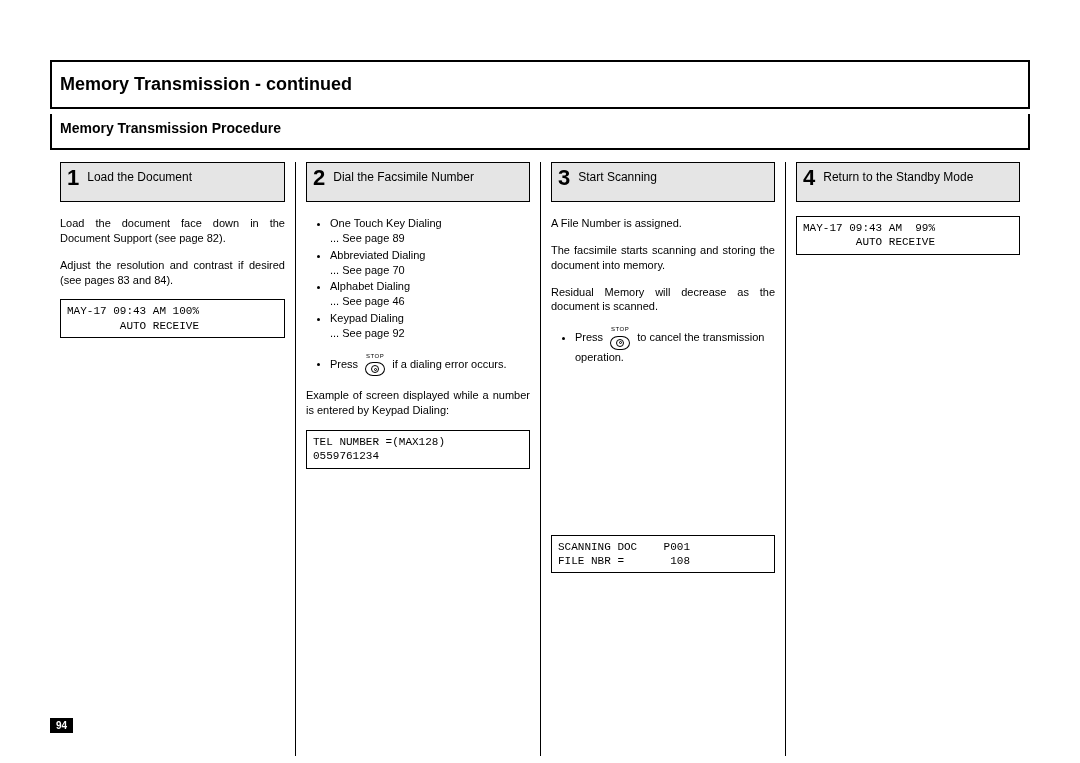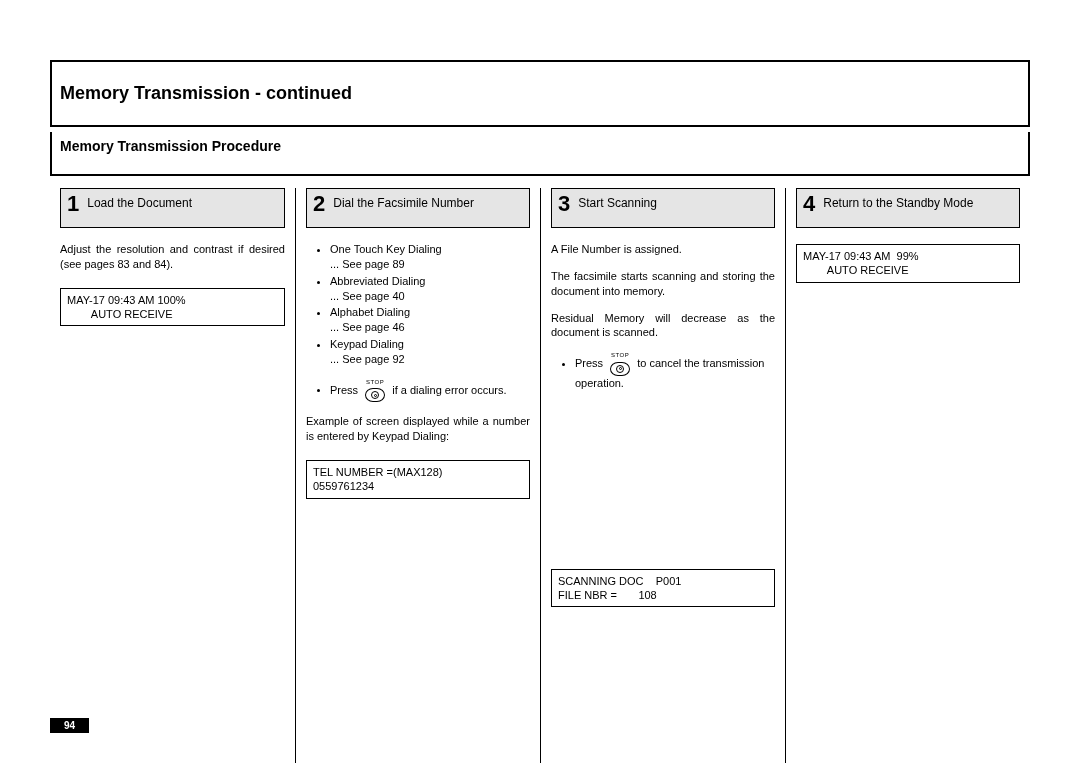--- a/index.html
+++ b/index.html
@@ -8,29 +8,29 @@
     width: 1080px;
     height: 763px;
     background: #fff;
     font-family: Arial, Helvetica, sans-serif;
     color: #000;
     padding: 60px 50px 30px 50px;
     position: relative;
   }
   .title-bar {
     border: 2px solid #000;
-    padding: 21px 8px;
+    padding: 12px 8px;
     font-size: 18px;
     font-weight: bold;
     margin-bottom: 5px;
   }
   .subtitle-bar {
     border: 2px solid #000;
     border-top: none;
-    padding: 6px 8px 20px 8px;
+    padding: 6px 8px 12px 8px;
     font-size: 14px;
     font-weight: bold;
     margin-bottom: 12px;
   }
   .columns {
     display: flex;
     gap: 0;
   }
   .col {
     width: 25%;
@@ -66,25 +66,25 @@
   }
   .bullets {
     list-style: disc;
     padding-left: 24px;
     margin: 0 0 12px 0;
   }
   .bullets li { margin-bottom: 2px; }
   .subline { display:block; }
   .lcd {
     border: 1px solid #000;
-    font-family: Liberation Sans, sans-serif;
+    font-family: Liberation Mono, monospace;
     font-size: 11px;
     padding: 4px 6px;
     white-space: pre;
-    margin: 16px 0 12px 0;
+    margin: 8px 0 12px 0;
     line-height: 1.3;
   }
   .stop-wrap {
     display: inline-block;
     text-align: center;
     vertical-align: middle;
     margin: 0 4px;
   }
   .stop-label {
     font-size: 6px;
@@ -117,21 +117,21 @@
     border-radius: 50%;
   }
   .page-num {
     position: absolute;
     left: 50px;
     bottom: 30px;
     background: #000;
     color: #fff;
     font-size: 10px;
     font-weight: bold;
-    padding: 2px 14px;
+    padding: 2px 6px;
   }
   .col-body { min-height: 540px; }
 </style>
 </head>
 <body>
 
 <div class="title-bar">
   <span>Memory Transmission - continued</span>
 </div>
 <div class="subtitle-bar">
@@ -139,35 +139,36 @@
 </div>
 
 <div class="columns">
 
   <div class="col">
     <div class="step-header">
       <span class="step-num">1</span>
       <span class="step-title">Load the Document</span>
     </div>
     <div class="col-body">
+      <p class="body-p">Load the document face down in the Document Support (see page 82).</p>
       <p class="body-p">Adjust the resolution and contrast if desired (see pages 83 and 84).</p>
       <div class="lcd"><span>MAY-17 09:43 AM 100%</span>
 <span>        AUTO RECEIVE</span></div>
     </div>
   </div>
 
   <div class="col">
     <div class="step-header">
       <span class="step-num">2</span>
       <span class="step-title">Dial the Facsimile Number</span>
     </div>
     <div class="col-body">
       <ul class="bullets">
         <li><span>One Touch Key Dialing</span><span class="subline">... See page 89</span></li>
-        <li><span>Abbreviated Dialing</span><span class="subline">... See page 40</span></li>
+        <li><span>Abbreviated Dialing</span><span class="subline">... See page 70</span></li>
         <li><span>Alphabet Dialing</span><span class="subline">... See page 46</span></li>
         <li><span>Keypad Dialing</span><span class="subline">... See page 92</span></li>
       </ul>
       <ul class="bullets">
         <li>
           <span>Press</span>
           <span class="stop-wrap">
             <span class="stop-label">STOP</span>
             <span class="stop-btn">
                 <span class="stop-inner">

